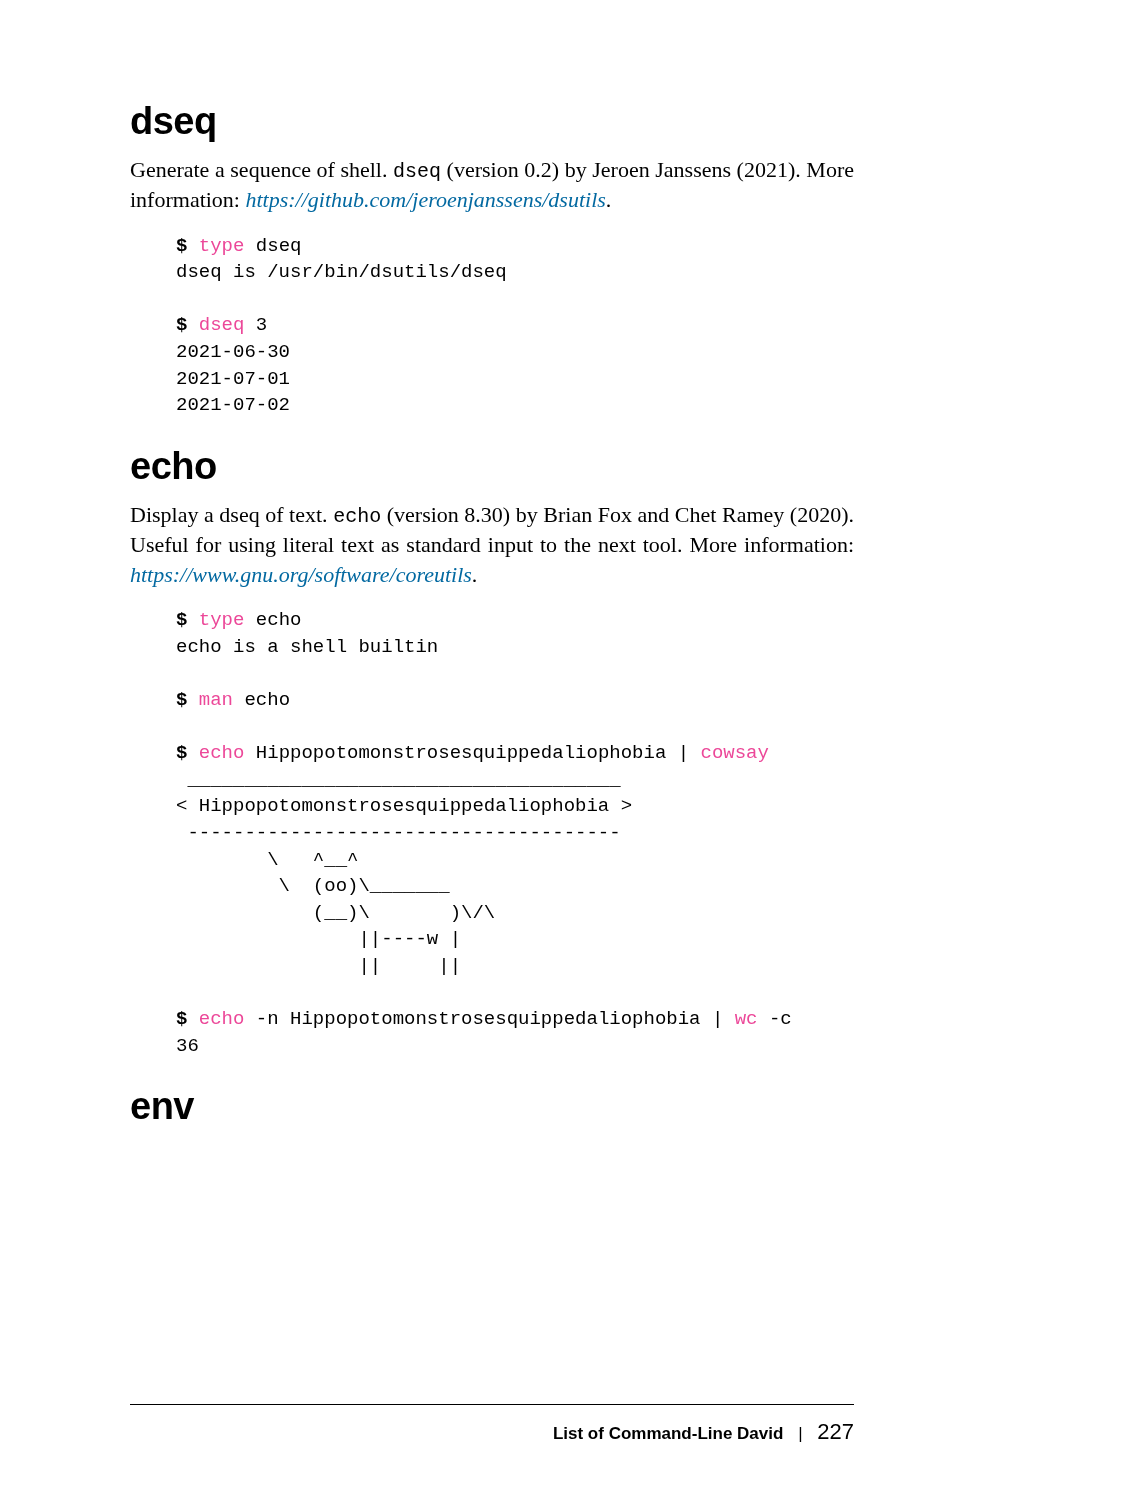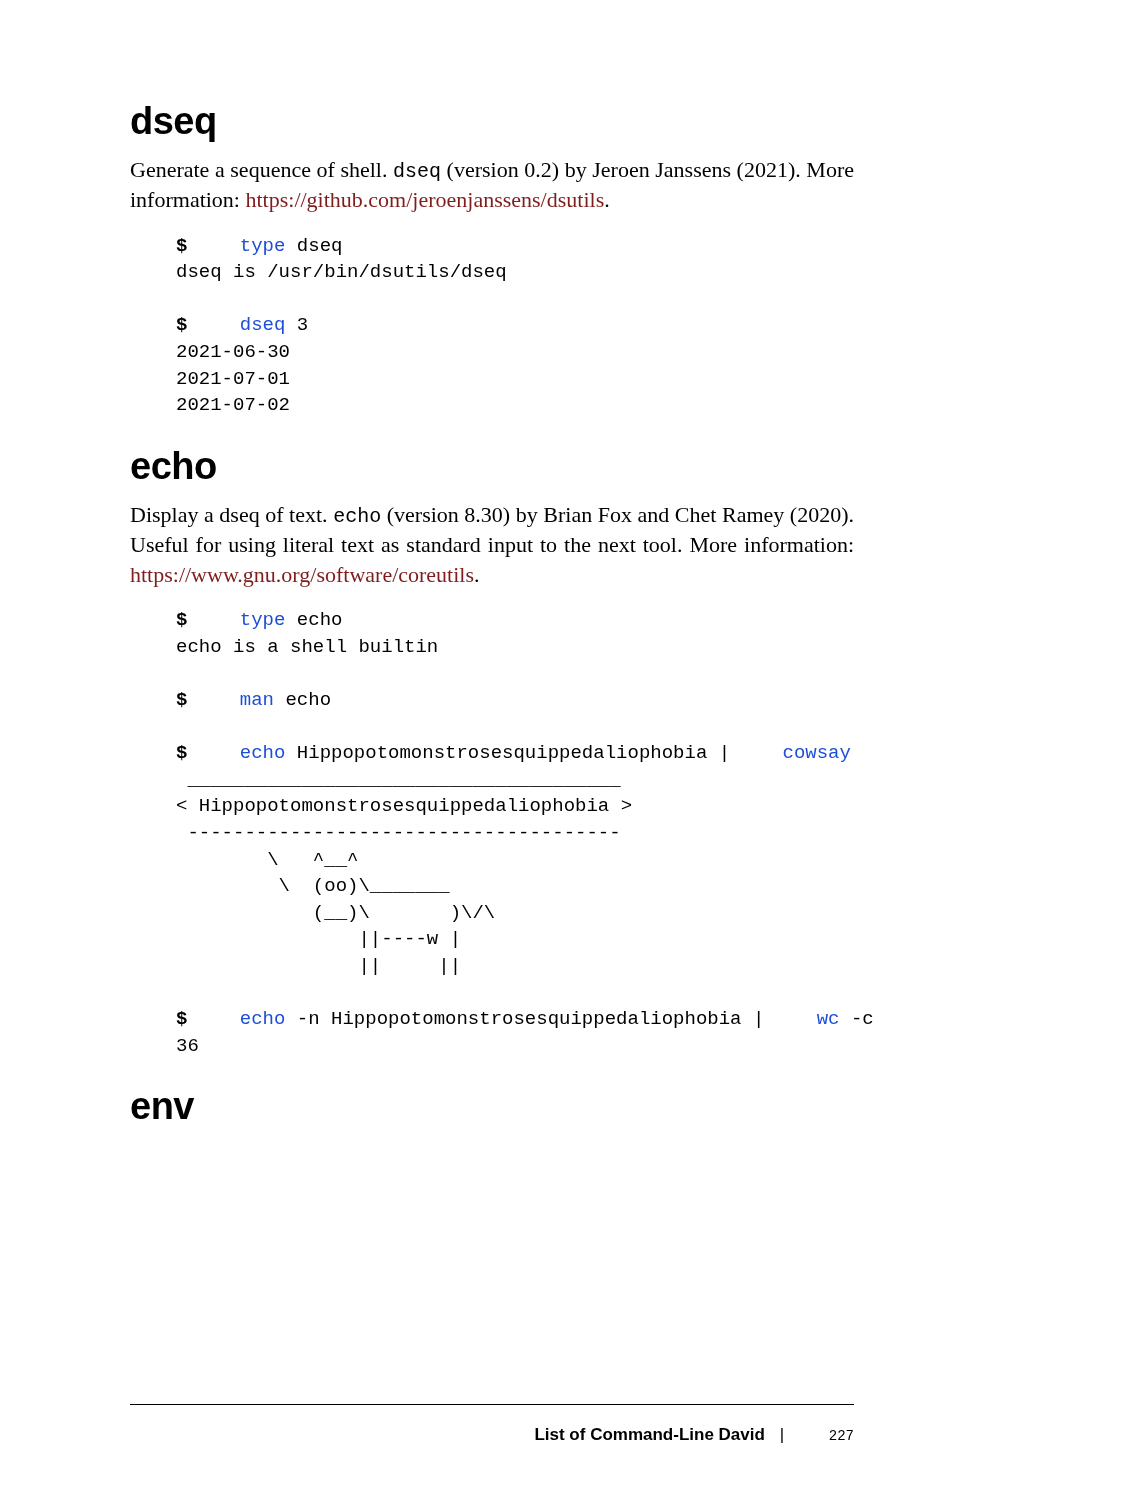--- a/index.html
+++ b/index.html
@@ -29,50 +29,51 @@
     font-size: 22px;
     line-height: 1.35;
     margin: 0 0 18px 0;
     text-align: justify;
   }
   code.inline {
     font-family: 'Consolas', 'Menlo', 'Courier New', monospace;
     font-size: 20px;
   }
   a.link {
-    color: #7f1d1d;
+    color: #0369a1;
+    font-style: italic;
     text-decoration: none;
   }
   pre.codeblock {
     font-family: 'Consolas', 'Menlo', 'Courier New', monospace;
     font-size: 19px;
     line-height: 1.4;
     margin: 0 0 26px 46px;
     white-space: pre;
   }
   .prompt { font-weight: 700; color: #000; }
-  .cmd { color: #1d4ed8; margin-left: 41px; }
+  .cmd { color: #ec4899; }
   .footer-rule {
     position: absolute;
     left: 130px;
     right: 130px;
     bottom: 95px;
     border-top: 1px solid #000;
   }
   .footer {
     position: absolute;
     right: 130px;
     bottom: 55px;
     font-family: 'Arial Narrow', Arial, sans-serif;
     font-stretch: condensed;
     font-size: 17px;
     font-weight: 700;
   }
   .footer .sep { margin: 0 10px; font-weight: 400; }
-  .footer .pg { font-weight: 400; font-family: Liberation Mono, monospace; font-size: 14px; margin-left: 30px;}
+  .footer .pg { font-weight: 400; font-family: Liberation Sans, sans-serif; font-size: 22px;}
 </style>
 </head>
 <body>
 
 <div class="page">
 
   <h2 class="tool-heading">dseq</h2>
   <p class="desc">
     <span>Generate a sequence of shell. </span><code class="inline">dseq</code><span> (version 0.2) by Jeroen Janssens (2021). More information: </span><a class="link">https://github.com/jeroenjanssens/dsutils</a><span>.</span>
   </p>

